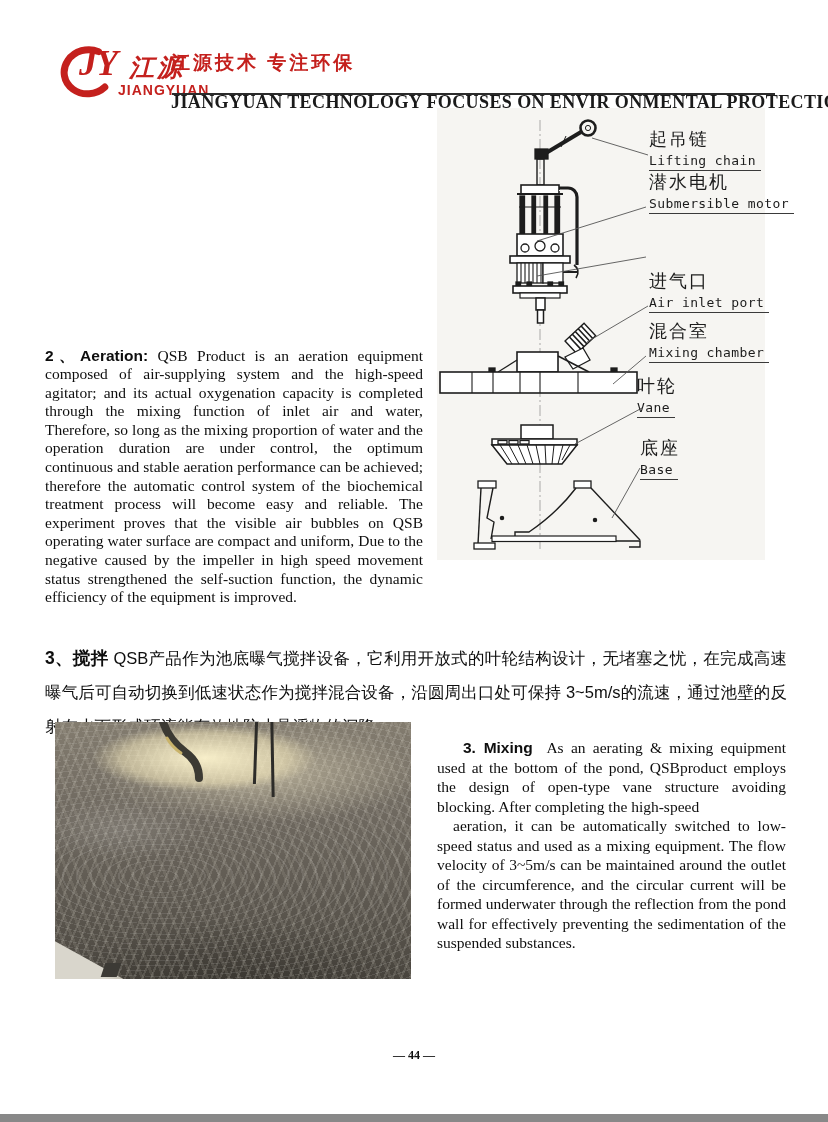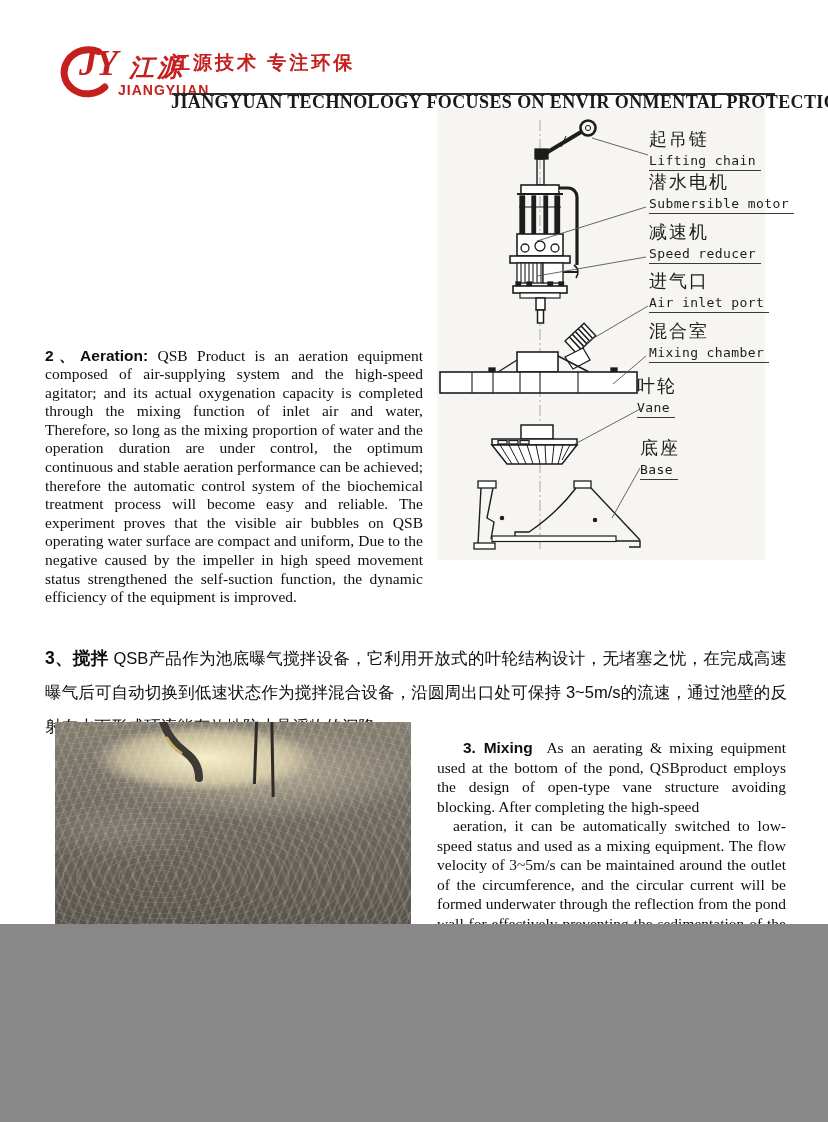--- a/index.html
+++ b/index.html
@@ -1,17 +1,17 @@
 <!DOCTYPE html>
 <html><head>
 <meta charset="utf-8">
 <style>
   html,body{margin:0;padding:0;background:#888;}
   .page{
-    position:relative;width:828px;height:924px;background:#ffffff;
+    position:relative;width:828px;height:1114px;background:#ffffff;
     margin:0 auto;overflow:hidden;
     font-family:"Liberation Sans","DejaVu Sans",sans-serif;color:#111;
   }
   
   .logo{position:absolute;left:52px;top:44px;width:130px;height:56px;}
   .logo-swoosh{position:absolute;left:0;top:2px;}
   .logo-jy{
     position:absolute;left:27px;top:-2px;
     font-family:"Liberation Serif",serif;font-style:italic;font-weight:bold;
     font-size:36px;color:#c4201d;letter-spacing:-1px;
@@ -219,24 +219,20 @@
     </svg>
 
     <div class="dia-label" style="top:19px">
       <div class="dia-cn">起吊链</div>
       <span class="dia-en">Lifting chain</span>
     </div>
     <div class="dia-label" style="top:62px">
       <div class="dia-cn">潜水电机</div>
       <span class="dia-en">Submersible motor</span>
     </div>
-    <div class="dia-label" style="top:112px">
-      <div class="dia-cn">减速机</div>
-      <span class="dia-en">Speed reducer</span>
-    </div>
     <div class="dia-label" style="top:161px">
       <div class="dia-cn">进气口</div>
       <span class="dia-en">Air inlet port</span>
     </div>
     <div class="dia-label" style="top:211px">
       <div class="dia-cn">混合室</div>
       <span class="dia-en">Mixing chamber</span>
     </div>
     <div class="dia-label" style="top:266px;left:200px">
       <div class="dia-cn">叶轮</div>

